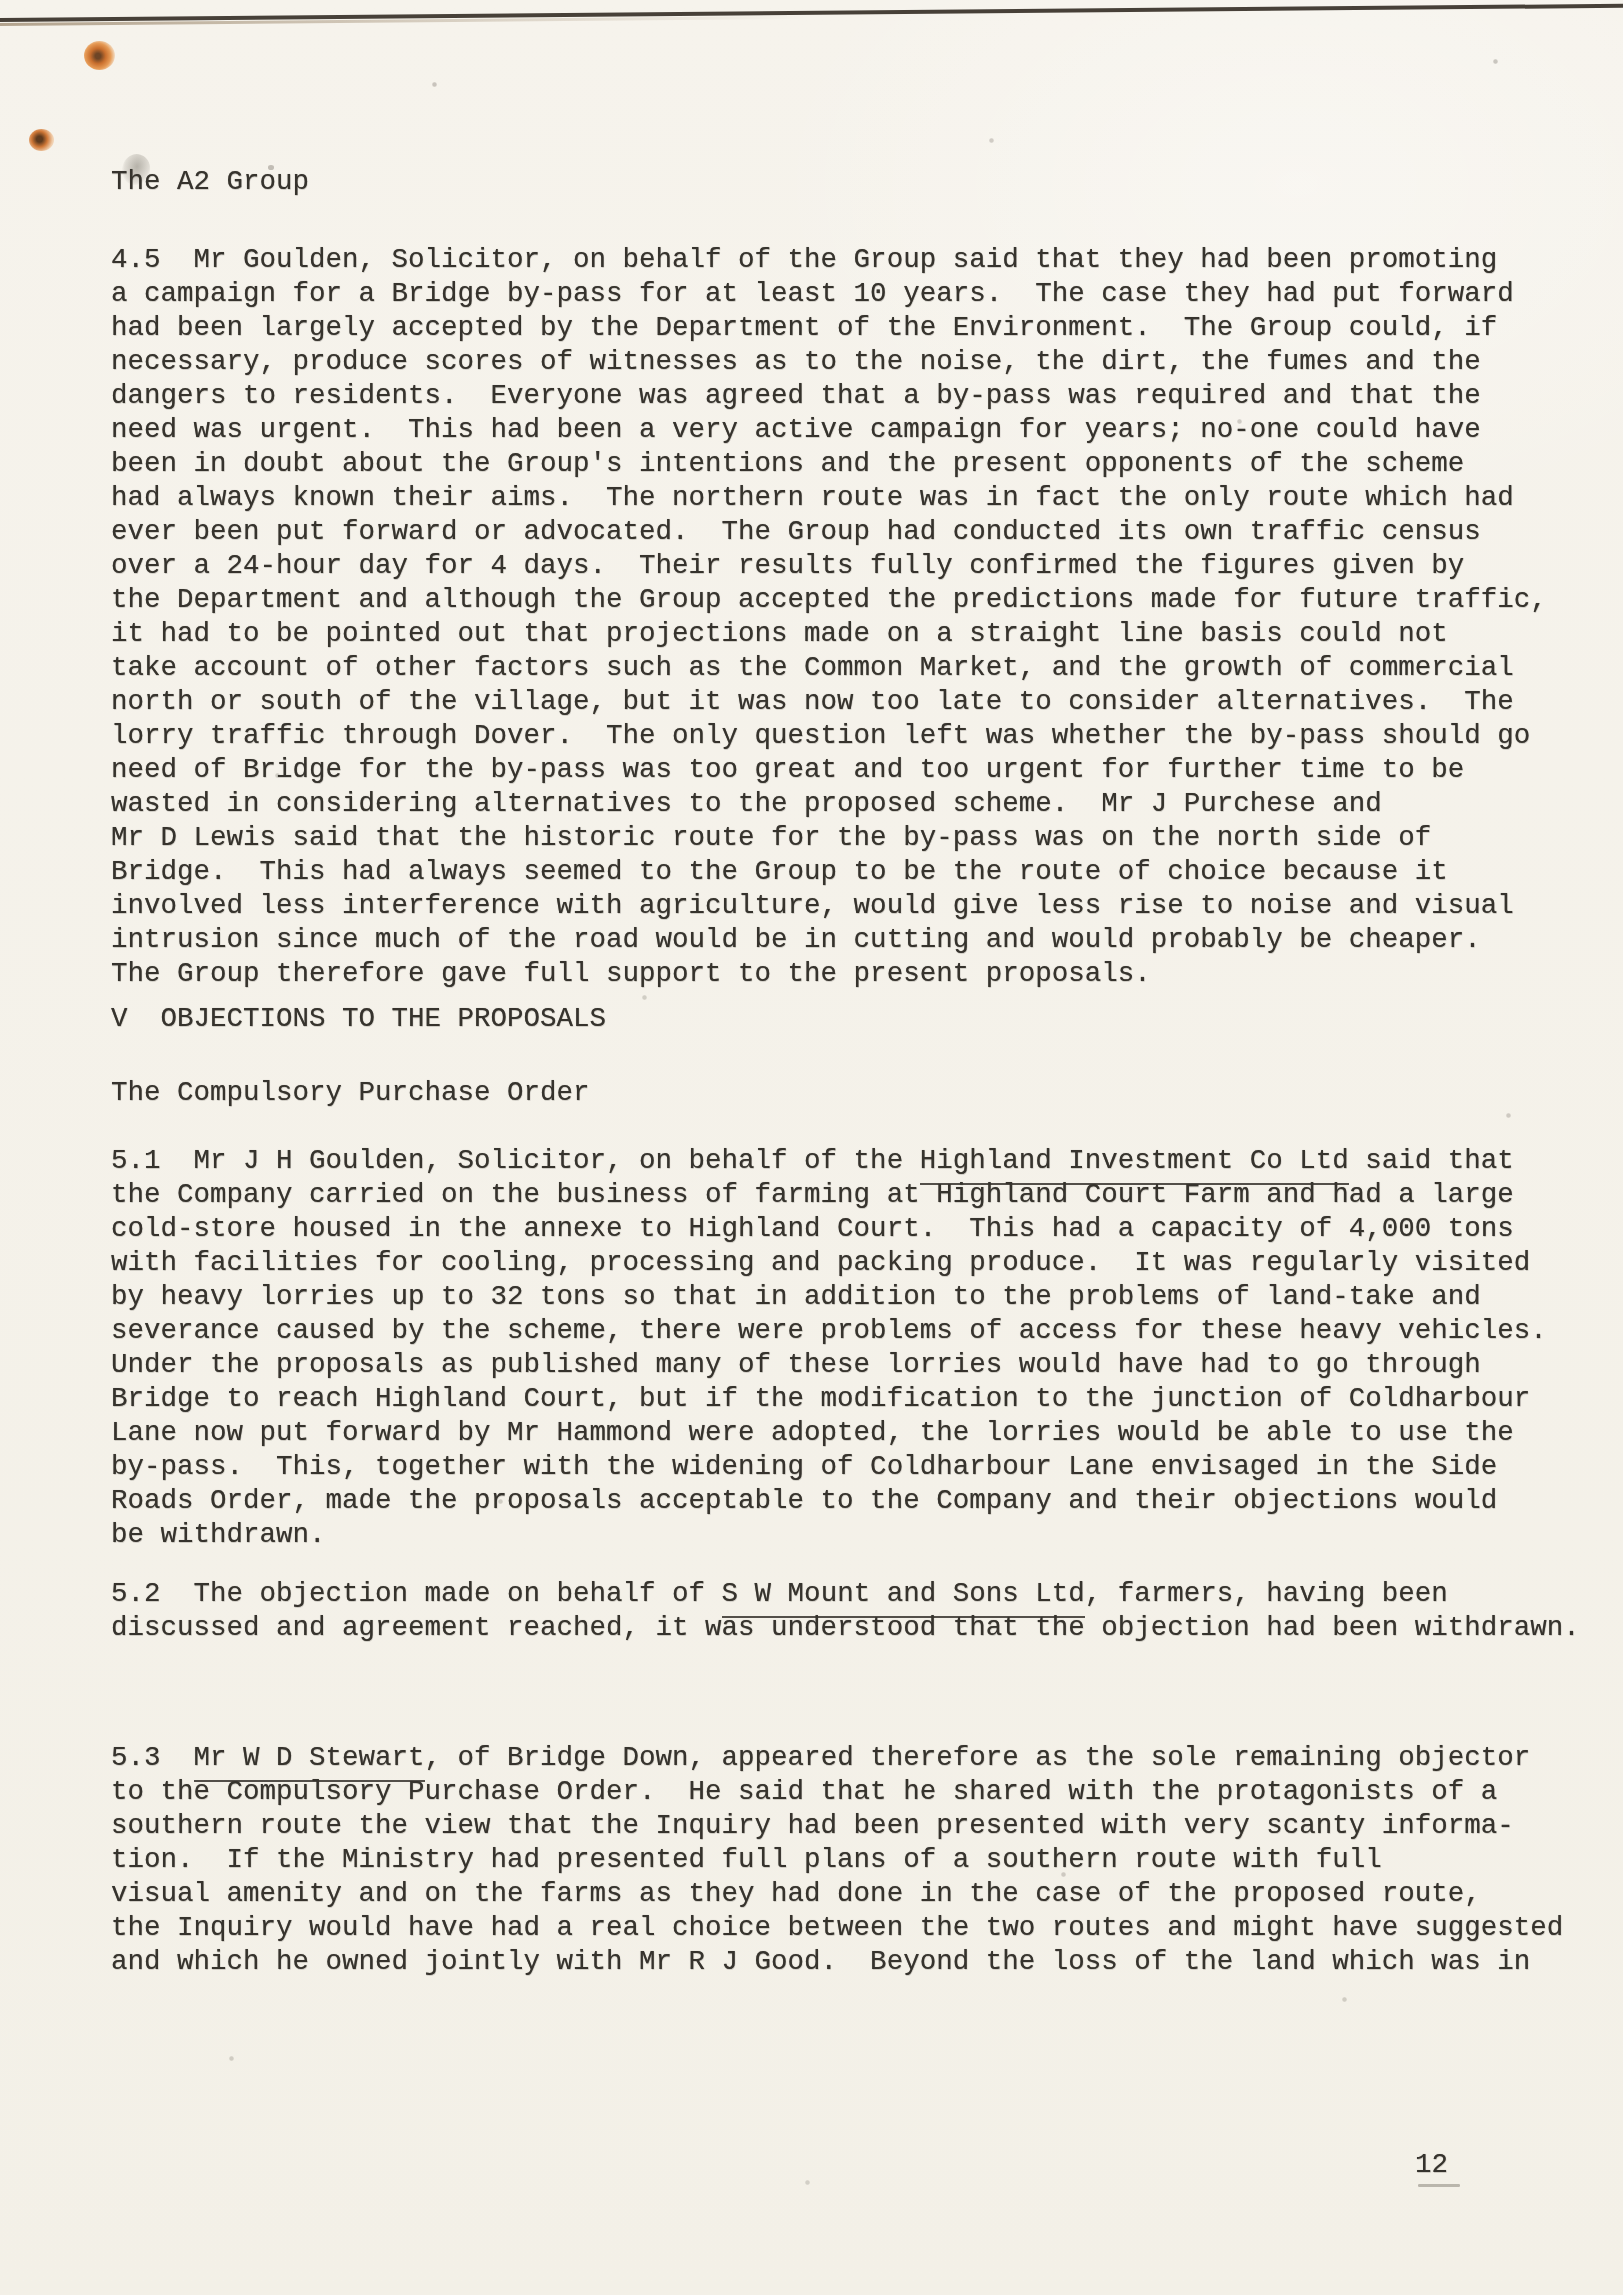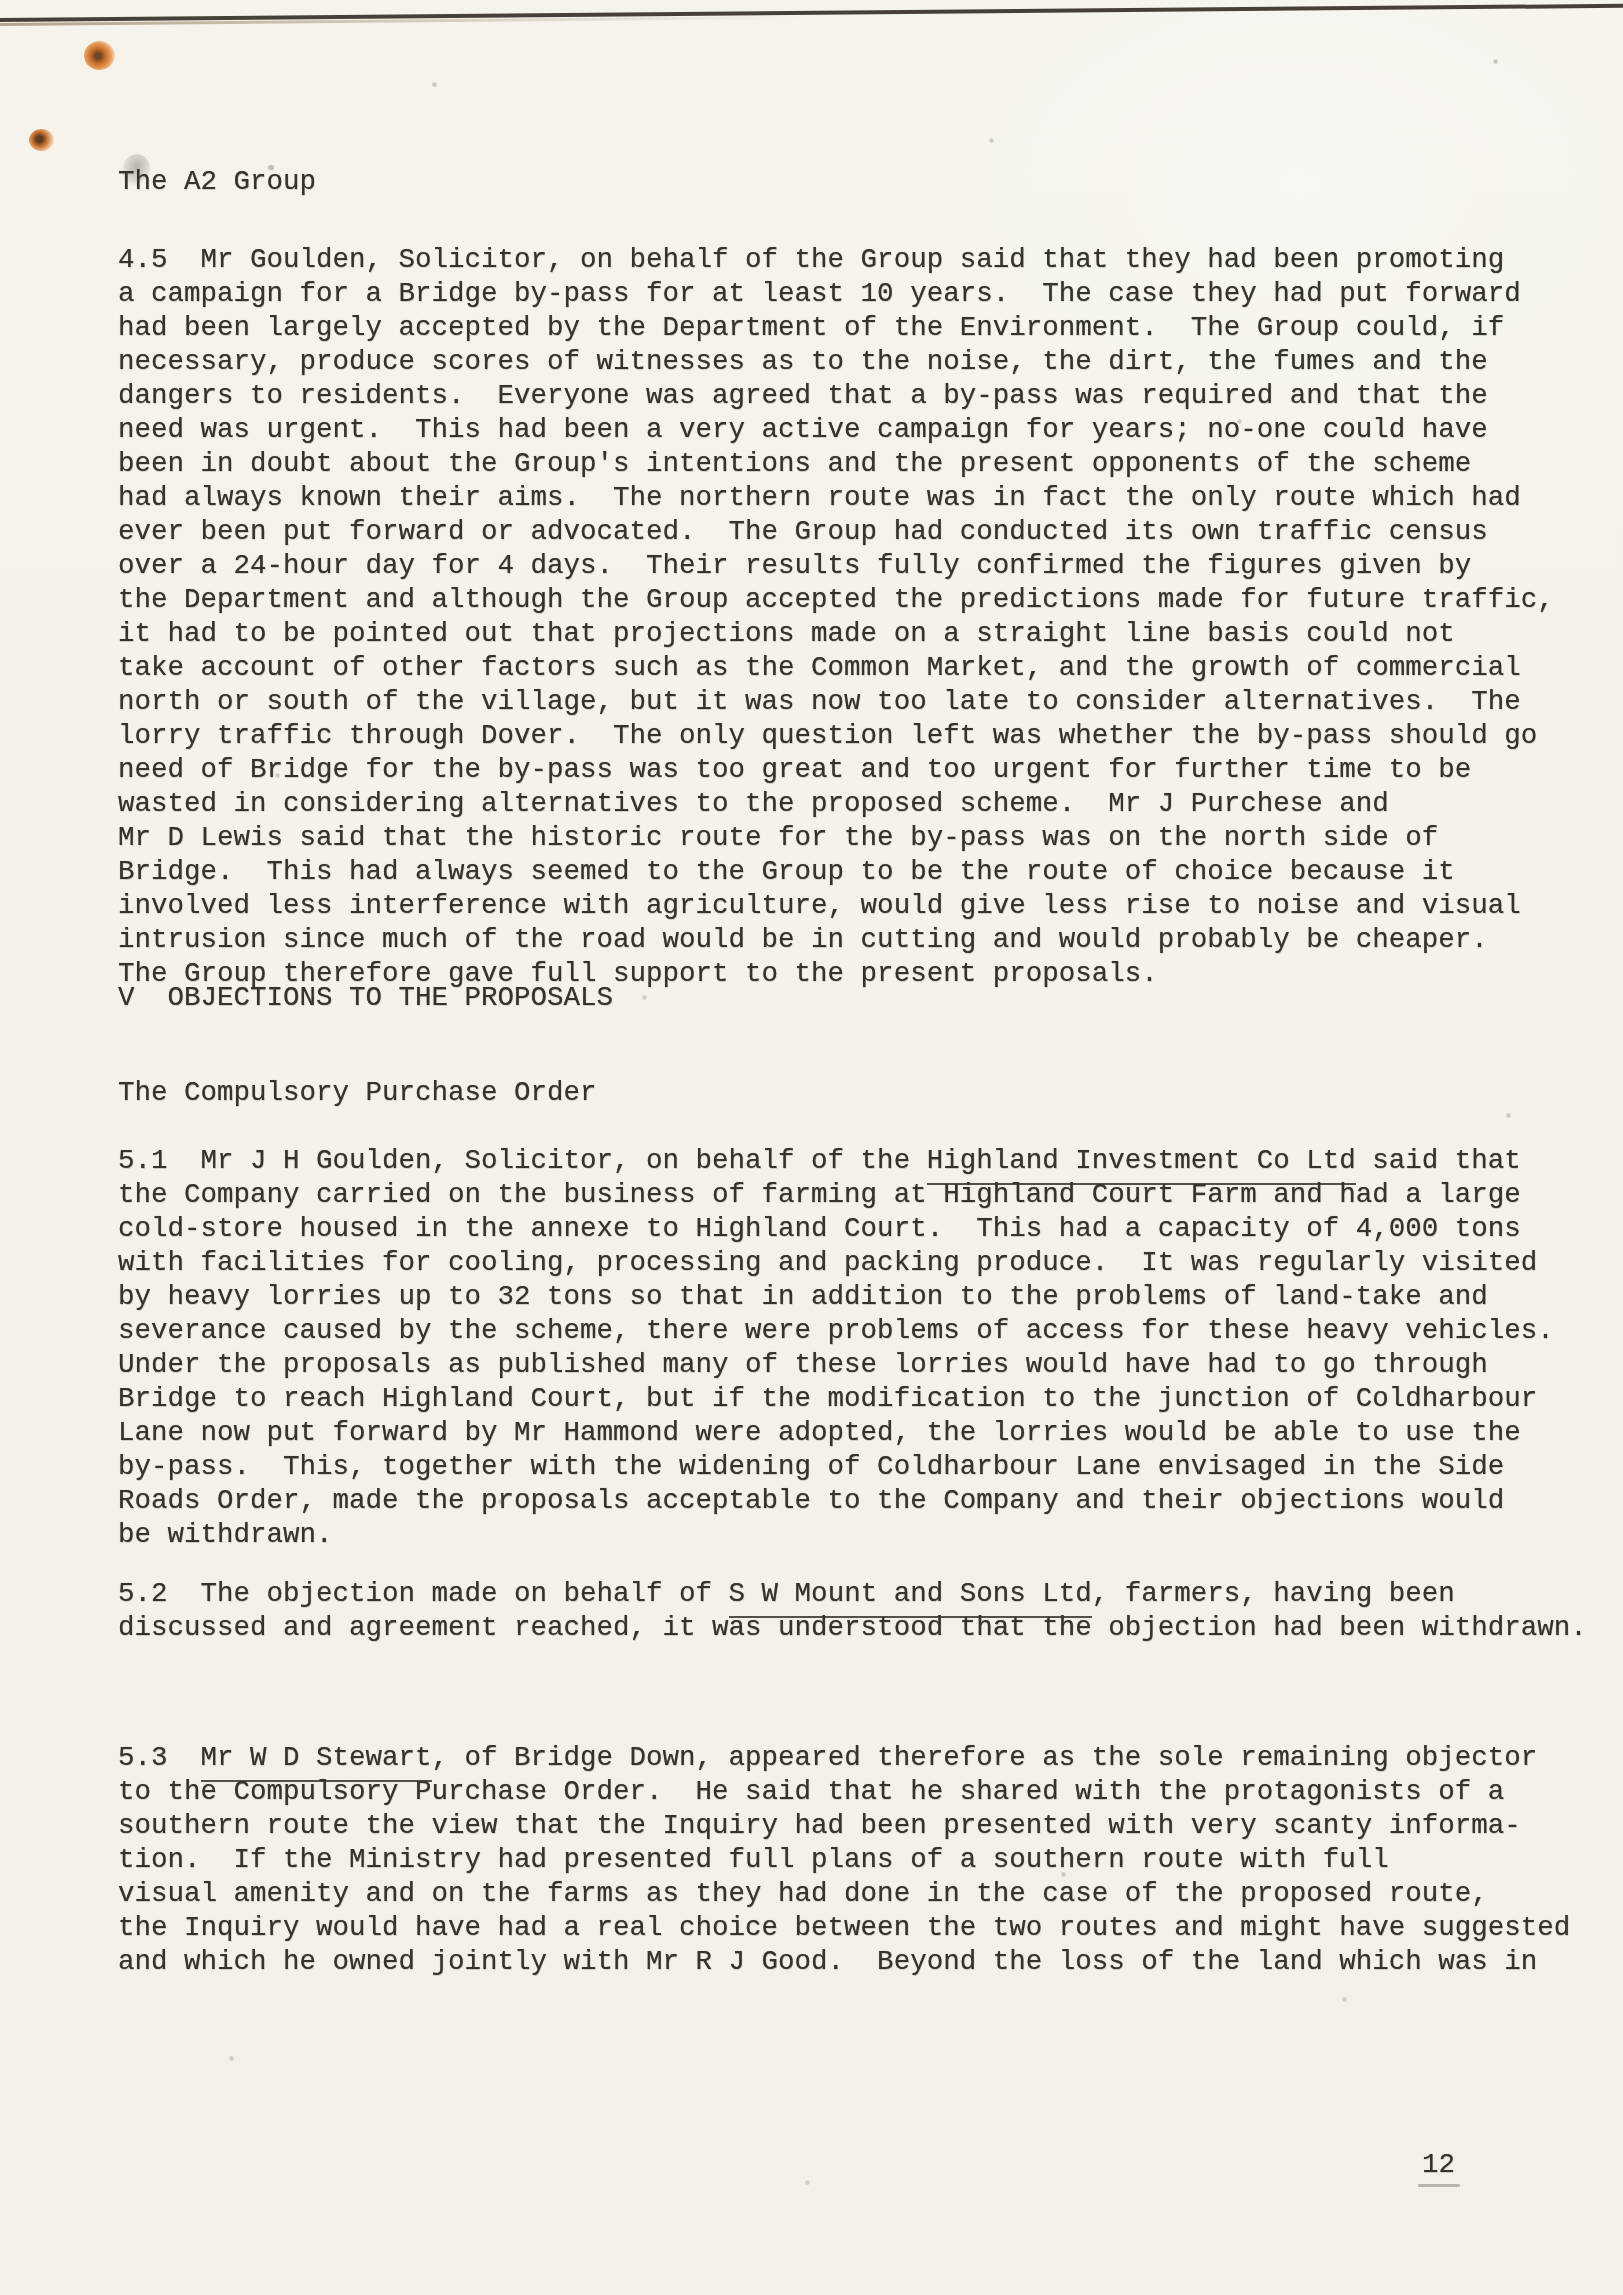--- a/index.html
+++ b/index.html
@@ -11,21 +11,20 @@
     background:
       radial-gradient(916px 589px at 80% 8%, rgba(255,255,255,0.30), transparent 60%),
       linear-gradient(#f6f3ec, #f3f0e7);
     font-family: "Liberation Mono", "DejaVu Sans Mono", monospace;
   }
   .txt {
     position: absolute;
     left: 111px;
     color: #36332d;
     text-shadow: 0 0 0.7px rgba(54,51,45,0.55), 0.5px 0.6px 0 rgba(54,51,45,0.16);
-    margin-left: 7px;
   }
   .txt .line, .txt.line {
     white-space: pre;
     font-size: 27.5px;
     line-height: 34px;
     height: 34px;
   }
   .u { border-bottom: 2px solid rgba(54,51,45,0.85); padding-bottom: 7px; }
   
   .edge-line {
@@ -71,21 +70,21 @@
       1343px 1998px 0 0.7px rgba(95,90,80,0.24),
       806px 2181px 0 0.7px rgba(95,90,80,0.22);
   }
   .pagenum-smudge {
     position: absolute; left: 1418px; top: 2184px; width: 42px; height: 2.6px;
     background: rgba(100,95,85,0.40); border-radius: 1.3px;
   }
   
   .heading-a2      { top: 165px; }
   .para-45         { top: 243px; }
-  .section-v       { top: 981px; font-family: Liberation Mono, monospace; }
+  .section-v       { top: 1002px; font-family: Liberation Mono, monospace; }
   .subheading-cpo  { top: 1076px; }
   .para-51         { top: 1144px; }
   .para-52         { top: 1577px; }
   .para-53         { top: 1741px; }
   .page-number     { left: 1415px; top: 2148px; }
 </style>
 </head>
 <body>
 
 <div class="page">

